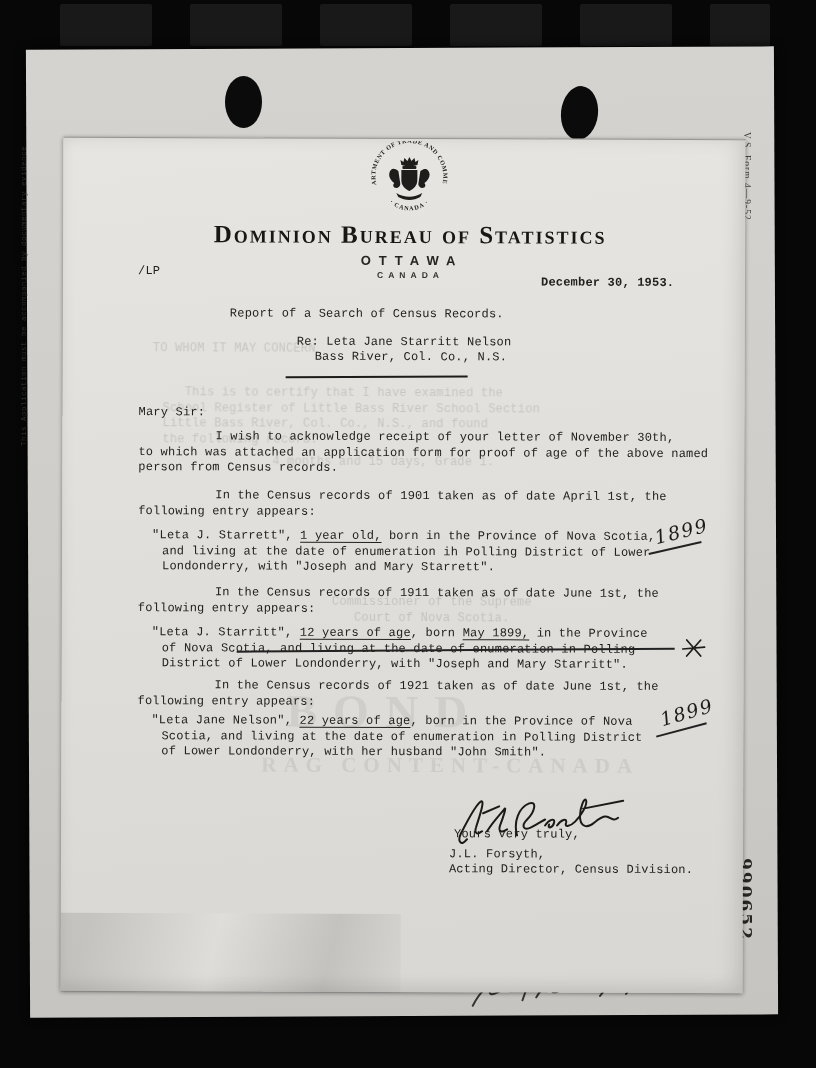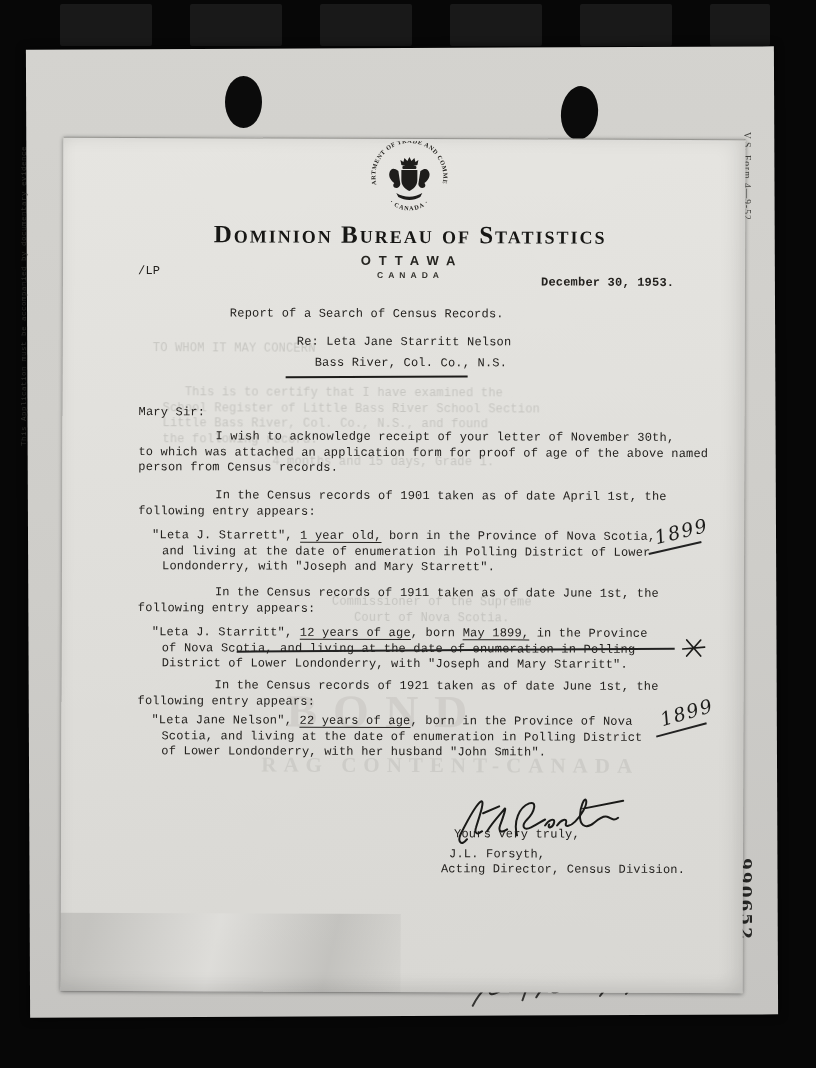--- a/index.html
+++ b/index.html
@@ -103,21 +103,21 @@
     </svg>
 
     <div class="abs center bureau-title" style="top:82px;">Dominion Bureau of Statistics</div>
     <div class="abs center ottawa" style="top:114px;">OTTAWA</div>
     <div class="abs center canada-sub" style="top:131px;">CANADA</div>
     <div class="abs mono" style="left:75px;top:126px;">/LP</div>
     <div class="abs mono" style="left:478px;top:136px;font-weight:bold;">December 30, 1953.</div>
 
     <div class="abs mono" style="left:167px;top:168px;">Report of a Search of Census Records.</div>
     <div class="abs mono" style="left:226px;top:196px;margin-left:8px;">Re: Leta Jane Starritt Nelson</div>
-    <div class="abs mono" style="left:252px;top:217px;">Bass River, Col. Co., N.S.</div>
+    <div class="abs mono" style="left:252px;top:211px;">Bass River, Col. Co., N.S.</div>
     <div class="rule" style="left:223px;top:237px;width:182px;transform:rotate(-0.4deg);"></div>
 
     <div class="abs mono ghost" style="left:90px;top:203px;">TO WHOM IT MAY CONCERN</div>
     <div class="abs mono ghost" style="left:100px;top:247px;"><div class="tl"><span>   This is to certify that I have examined the</span></div><div class="tl"><span>School Register of Little Bass River School Section</span></div><div class="tl"><span>Little Bass River, Col. Co., N.S., and found</span></div><div class="tl"><span>the following record:</span></div></div>
     <div class="abs mono ghost" style="left:210px;top:316px;">4 months and 15 days, Grade 1.</div>
     <div class="abs mono ghost" style="left:270px;top:456px;"><div class="tl"><span>Commissioner of the Supreme</span></div><div class="tl"><span>   Court of Nova Scotia.</span></div></div>
     <div class="abs wm" style="left:225px;top:546px;font-size:46px;letter-spacing:16px;color:rgba(140,139,133,0.16);">BOND</div>
     <div class="abs wm" style="left:200px;top:614px;font-size:21px;letter-spacing:7px;color:rgba(140,139,133,0.18);">RAG CONTENT-CANADA</div>
 
     <div class="abs mono" style="left:76px;top:267px;">Mary Sir:</div>
@@ -144,16 +144,16 @@
     <svg class="abs" style="left:396px;top:652px;" width="180" height="62" viewBox="0 0 180 62">
       <path d="M10,48 C4,56 0,50 4,42 C10,30 20,12 24,10 C28,9 22,26 19,36 C17,42 20,44 25,40
                M30,40 C36,30 44,22 47,18 C50,14 46,26 43,34 C41,40 44,42 50,38
                M26,22 L42,15
                M60,44 C56,30 62,16 72,12 C80,9 78,20 70,28 C64,34 66,40 74,36 C80,33 84,30 88,28
                M88,34 C92,28 98,26 97,31 C96,36 90,38 92,33
                M100,34 C104,28 110,26 109,31 C107,37 114,34 118,30 C124,24 130,14 129,9 C128,4 122,16 123,27 C124,35 130,37 137,31 C142,27 146,24 150,25 C154,26 156,30 161,26
                M126,17 L166,9" fill="none" stroke="#1a1a18" stroke-width="2" stroke-linecap="round" stroke-linejoin="round"></path>
     </svg>
     <div class="abs mono" style="left:388px;top:708px;">J.L. Forsyth,</div>
-    <div class="abs mono" style="left:380px;top:723px;">Acting Director, Census Division.</div>
+    <div class="abs mono" style="left:388px;top:723px;">Acting Director, Census Division.</div>
 
   </div>
 </div>
 
 </body></html>

